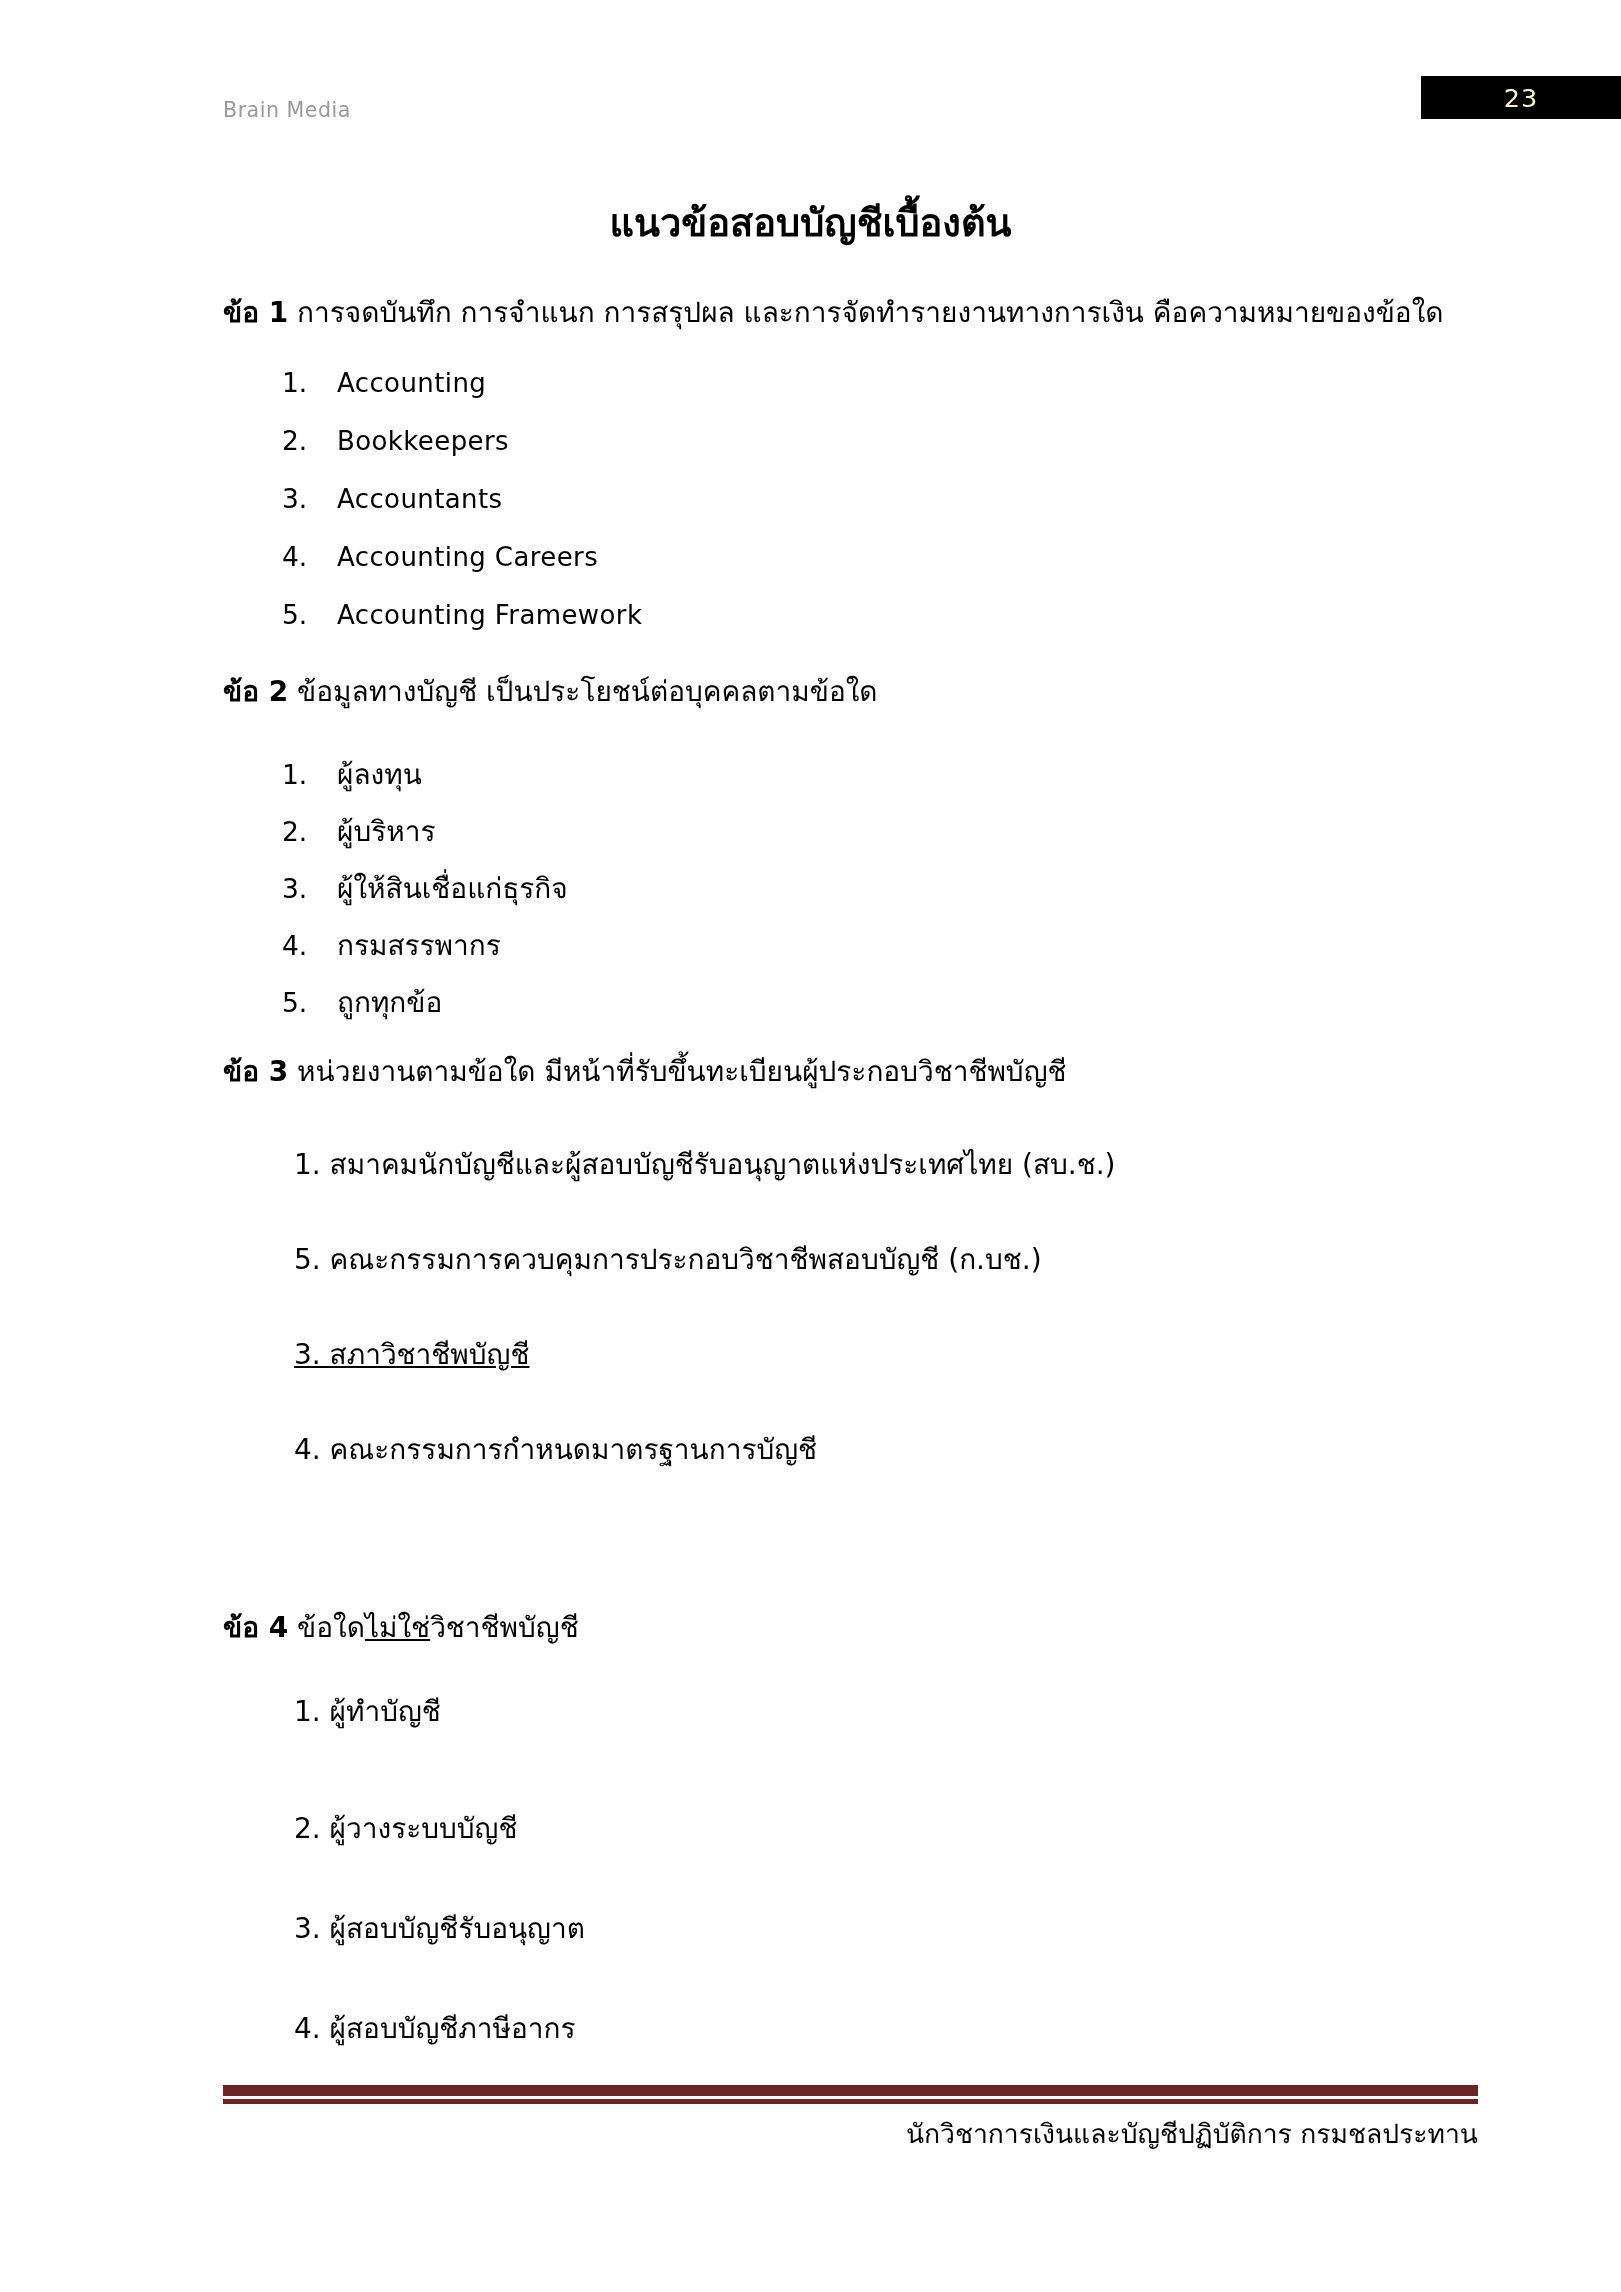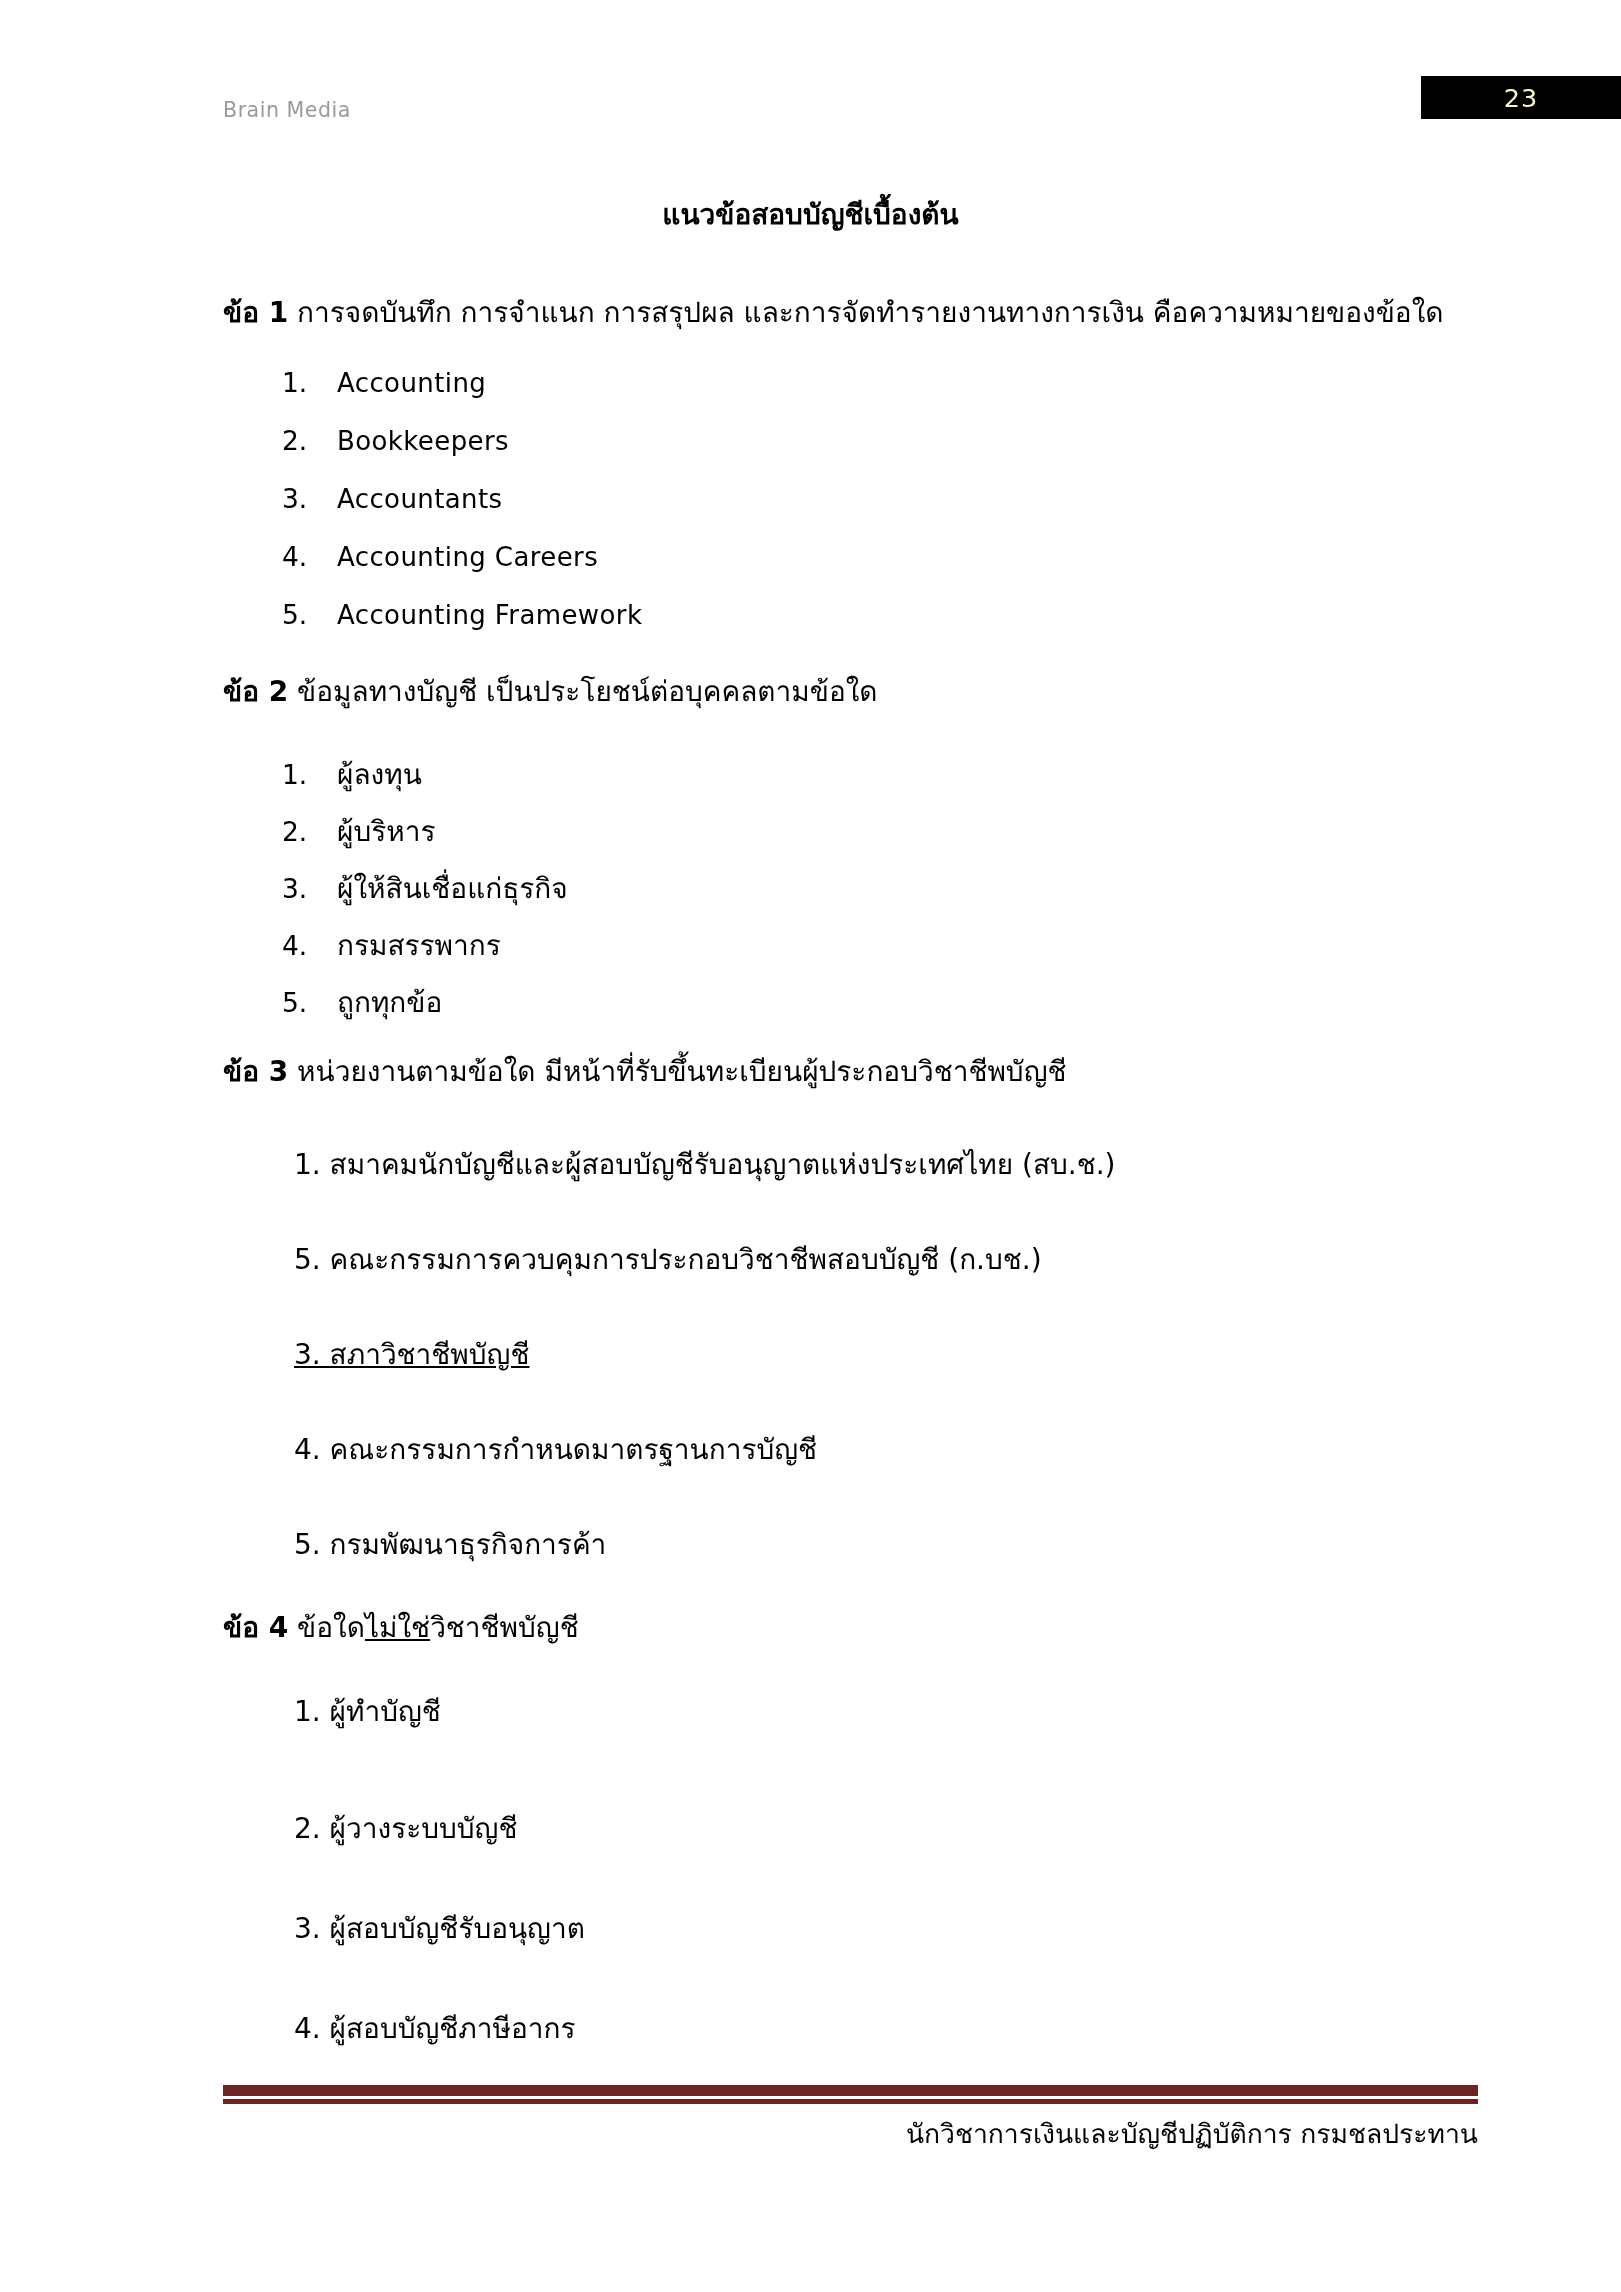--- a/index.html
+++ b/index.html
@@ -39,21 +39,21 @@
     align-items: center;
     justify-content: center;
     letter-spacing: 1px;
   }
   .doc-title {
     position: absolute;
     left: 0;
     top: 192px;
     width: 1621px;
     text-align: center;
-    font-size: 28px;
+    font-size: 38px;
     font-weight: bold;
     color: #000000;
     letter-spacing: 0px;
   }
   .question {
     position: absolute;
     left: 223px;
     font-size: 28px;
     color: #000;
     white-space: nowrap;
@@ -218,21 +218,20 @@
   <div class="question" style="top:1049px;">
     <span class="qlabel">ข้อ 3</span>
     <span>หน่วยงานตามข้อใด มีหน้าที่รับขึ้นทะเบียนผู้ประกอบวิชาชีพบัญชี</span>
   </div>
 
   <div class="choices-thai-wide" style="left:294px; top:1142px;">
     <div class="row" style="margin-bottom:51px;">1. สมาคมนักบัญชีและผู้สอบบัญชีรับอนุญาตแห่งประเทศไทย   (สบ.ช.)</div>
     <div class="row" style="margin-bottom:51px;">5. คณะกรรมการควบคุมการประกอบวิชาชีพสอบบัญชี (ก.บช.)</div>
     <div class="row" style="margin-bottom:51px;text-decoration:underline;">3. สภาวิชาชีพบัญชี</div>
     <div class="row" style="margin-bottom:51px;">4. คณะกรรมการกำหนดมาตรฐานการบัญชี</div>
-    <div class="row">5. กรมพัฒนาธุรกิจการค้า</div>
   </div>
 
   <div class="question" style="top:1605px;">
     <span class="qlabel">ข้อ 4</span>
     <span>ข้อใด</span><span class="underline">ไม่ใช่</span><span>วิชาชีพบัญชี</span>
   </div>
 
   <div class="choices-thai-wide" style="left:294px; top:1689px;">
     <div class="row" style="margin-bottom:73px;">1. ผู้ทำบัญชี</div>
     <div class="row" style="margin-bottom:56px;">2. ผู้วางระบบบัญชี</div>

